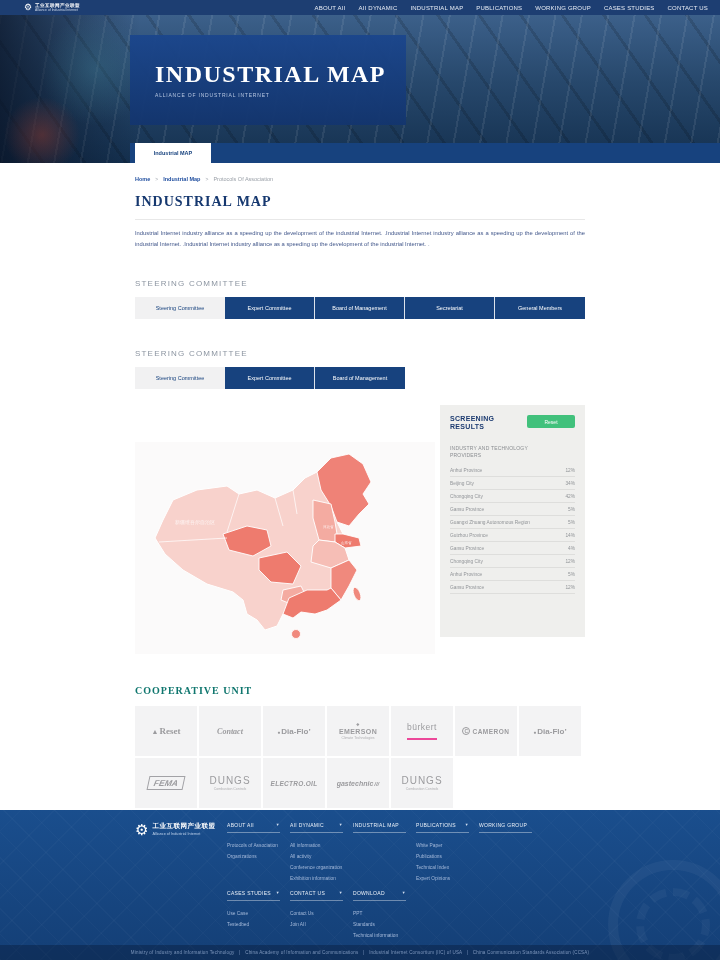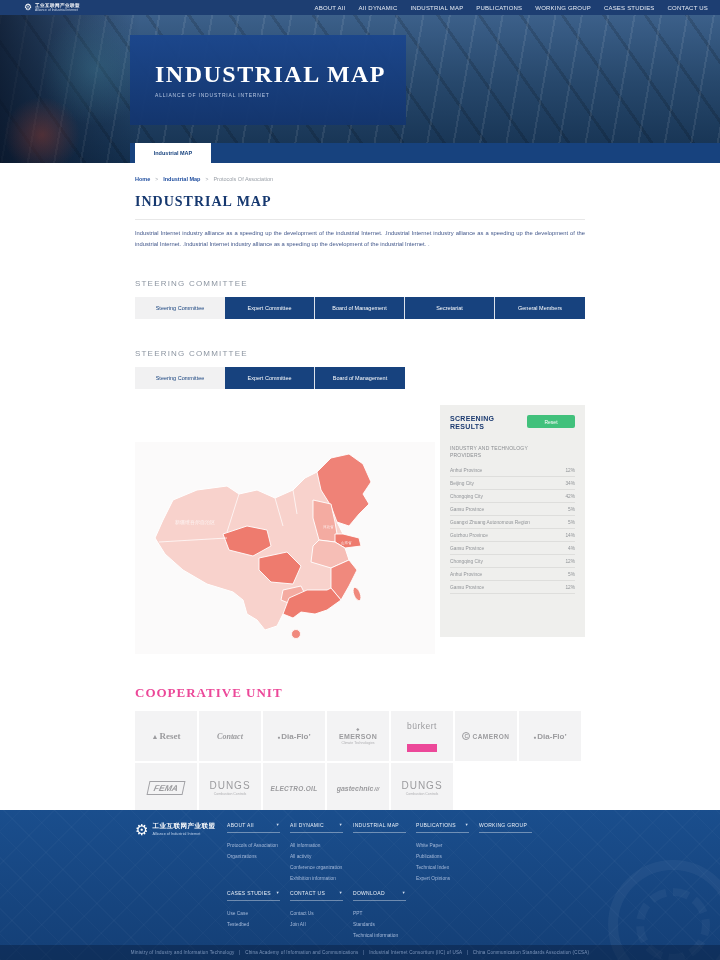--- a/index.html
+++ b/index.html
@@ -67,33 +67,33 @@
   .panel-title { color:#1b3a70; font-weight:bold; font-size:7px; line-height:8px; letter-spacing:.3px; }
   .reset-btn { background:#41c17c; color:#fff; font-size:5px; width:48px; height:13px; border:none;
                border-radius:2px; display:flex; align-items:center; justify-content:center; cursor:pointer; }
   .panel-sub { margin-top:14px; font-size:5px; line-height:6.5px; color:#8a8d91; width:105px; letter-spacing:.2px; }
   .rows { margin-top:6px; }
   .s-row { height:13px; display:flex; align-items:center; justify-content:space-between;
            border-bottom:1px solid #dededc; font-size:4.8px; color:#919498; cursor:pointer; }
 
   
   .coop-head { margin-top:30px; font-family:"Liberation Serif", serif; font-weight:bold;
-               color:#ec4899; font-size:13px; letter-spacing:1px; }
+               color:#0f766e; font-size:10px; letter-spacing:1px; }
   .logo-grid { margin-top:10px; display:grid; grid-template-columns:repeat(7, 62px); gap:2px; }
   .cell { height:50px; background:#f3f3f4; display:flex; flex-direction:column;
           align-items:center; justify-content:center; color:#9b9b9e; cursor:pointer; }
   .lg-delta { font-family:"Liberation Serif", serif; font-weight:bold; font-size:9px; }
   .lg-delta .tri { font-size:7px; margin-right:1px; }
   .lg-danfoss { font-family:"Liberation Serif", serif; font-style:italic; font-weight:bold; font-size:8px; }
   .lg-diaflo { font-weight:bold; font-size:8px; }
   .lg-diaflo .dot { font-size:5px; margin-right:1px; }
   .lg-emerson { font-weight:bold; font-size:7px; letter-spacing:.4px; text-align:center; }
   .lg-emerson .dia { display:block; font-size:4px; margin-bottom:1px; }
   .lg-sub { display:block; font-weight:normal; font-size:3.5px; letter-spacing:0; color:#b0b0b3; margin-top:1px; text-align:center;}
-  .lg-burkert { font-size:8.5px; letter-spacing:.5px; border-bottom:8px solid #ec4899; padding-bottom:13px; }
+  .lg-burkert { font-size:8.5px; letter-spacing:.5px; border-bottom:2px solid #ec4899; padding-bottom:6px; }
   .lg-cameron { font-weight:bold; font-size:6.5px; letter-spacing:.5px; display:flex; align-items:center; gap:2px;}
   .lg-cameron .cmark { width:8px; height:8px; border:1px solid #9b9b9e; border-radius:50%;
                        font-size:5px; display:flex; align-items:center; justify-content:center; font-weight:bold;}
   .lg-ermaf { font-weight:bold; font-size:9px; display:flex; align-items:center; gap:2px; }
   .lg-ermaf .sq { font-size:6px; }
   .lg-fema { font-style:italic; font-weight:bold; font-size:8.5px; border:1.5px solid #a2a2a6;
              padding:1px 5px; transform:skewX(-12deg); }
   .lg-dungs { font-size:10px; letter-spacing:1px; text-align:center; }
   .lg-electro { font-style:italic; font-weight:bold; font-size:6.5px; letter-spacing:.3px; }
   .lg-drager { font-weight:bold; font-size:10px; }

